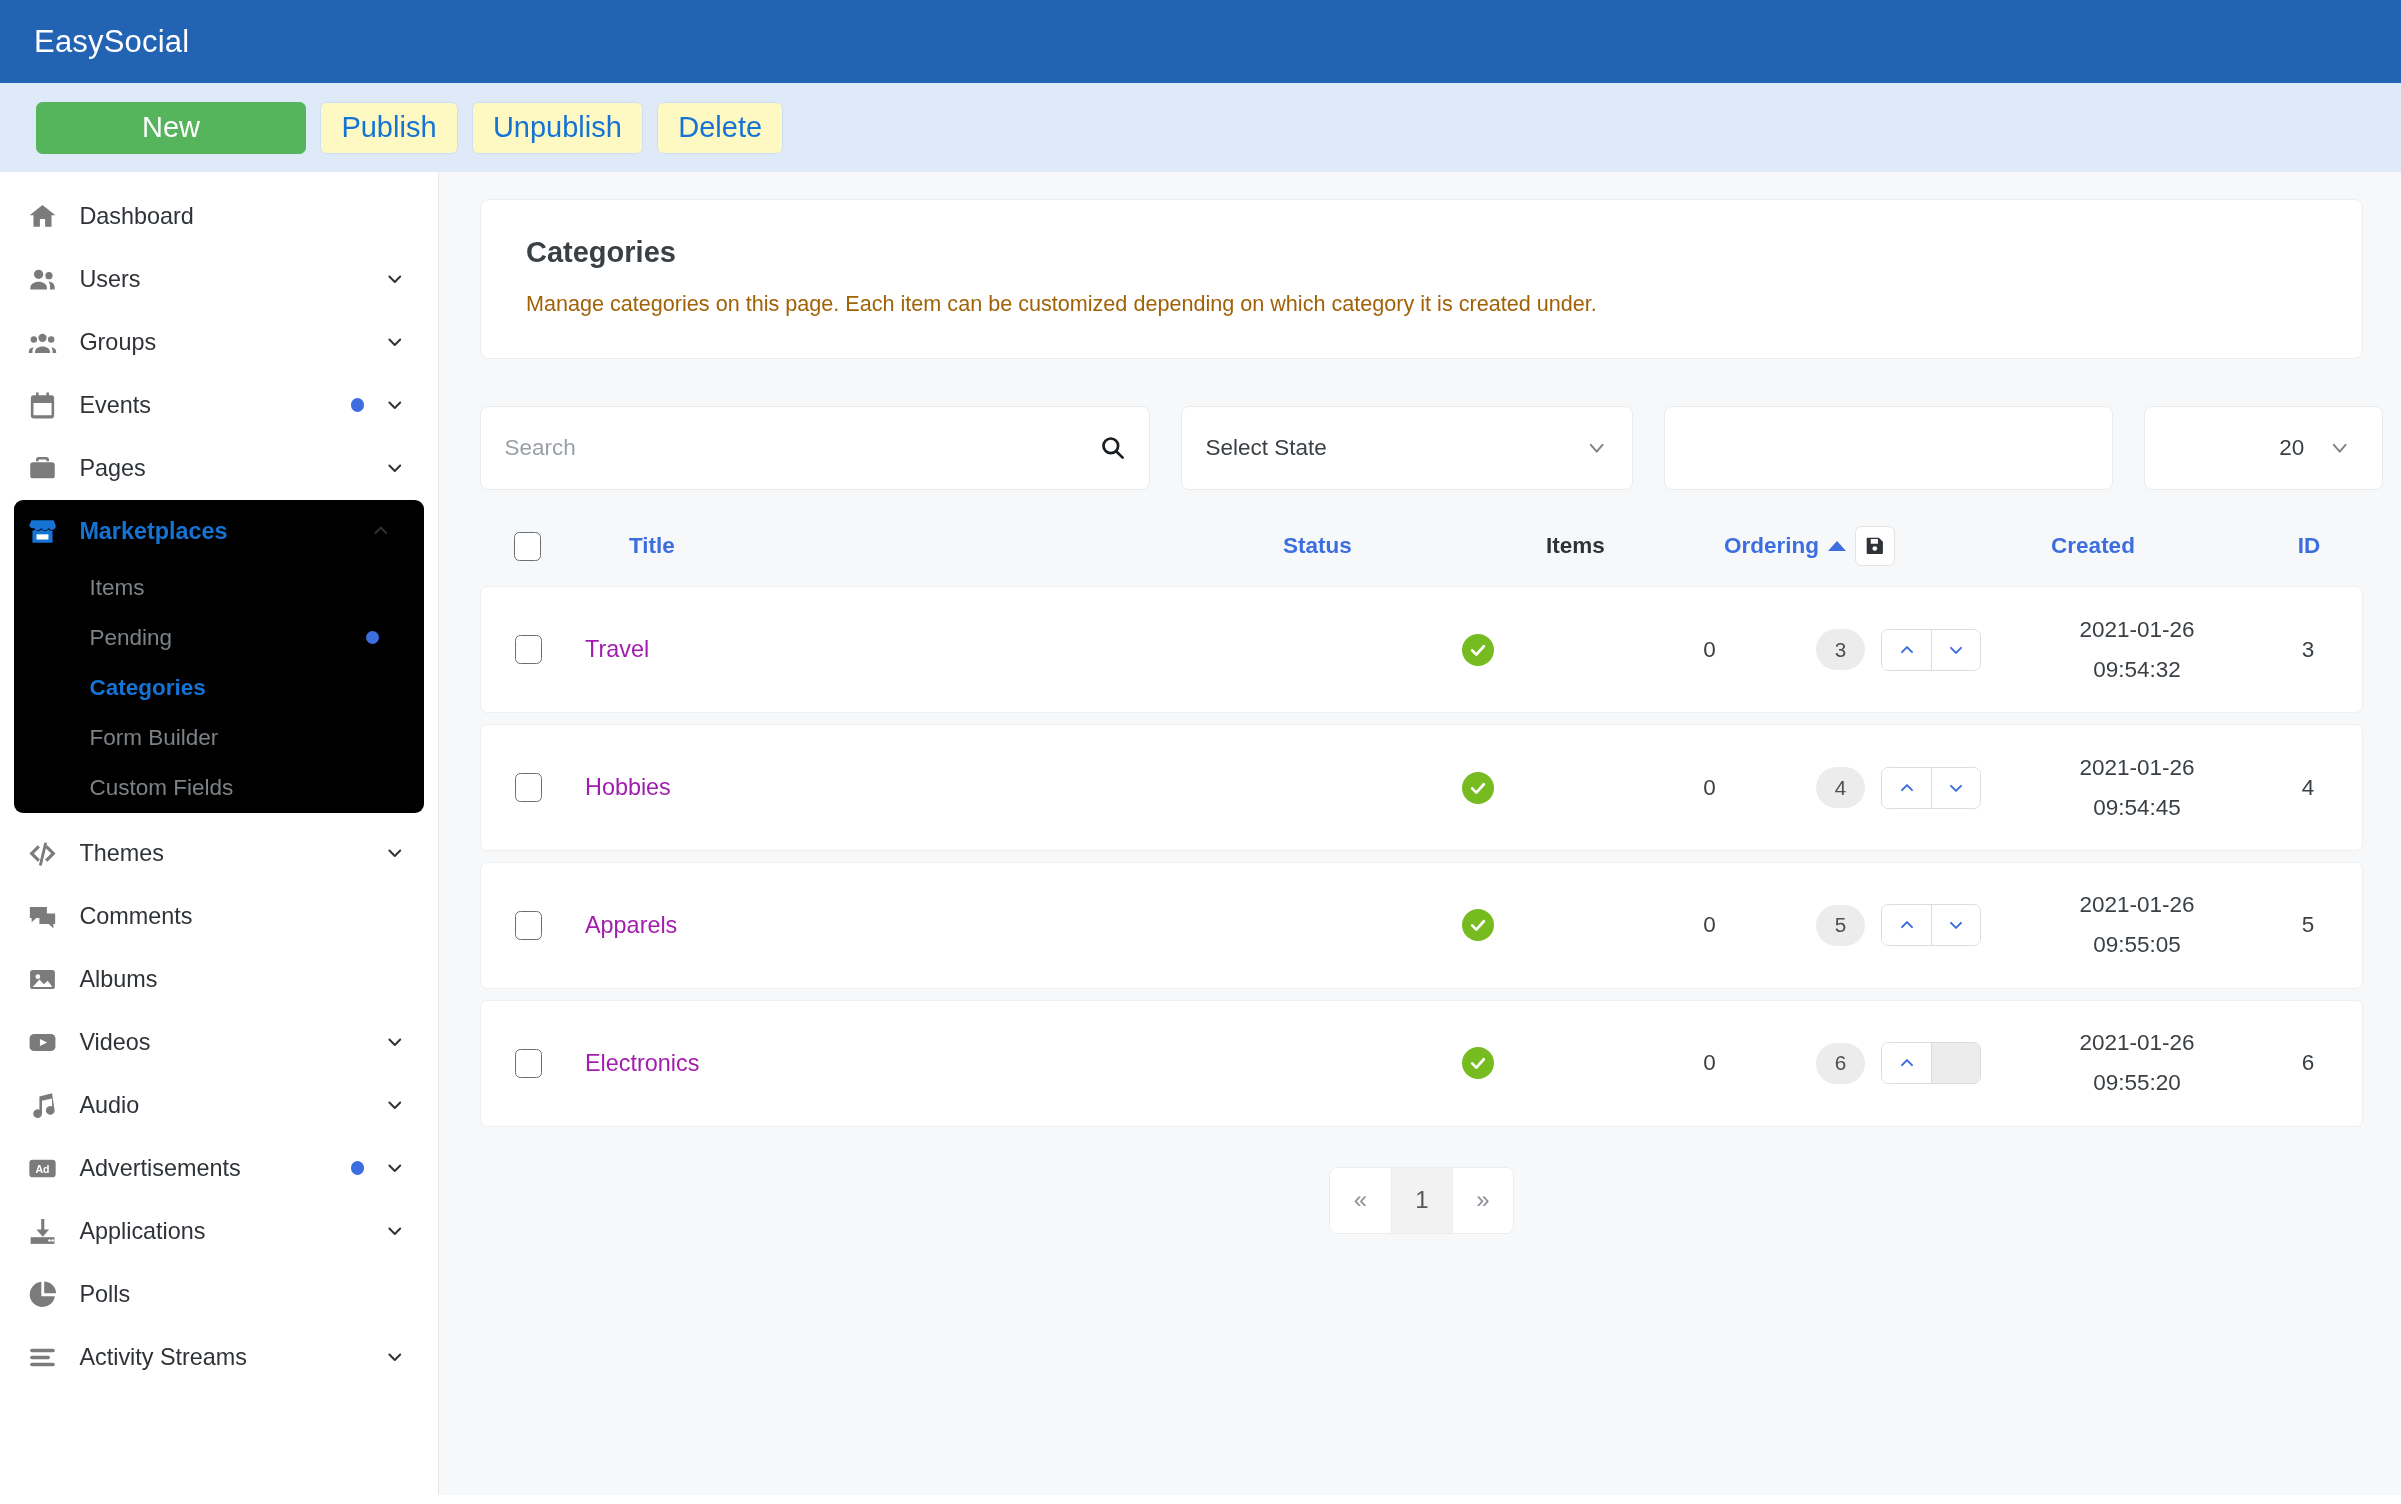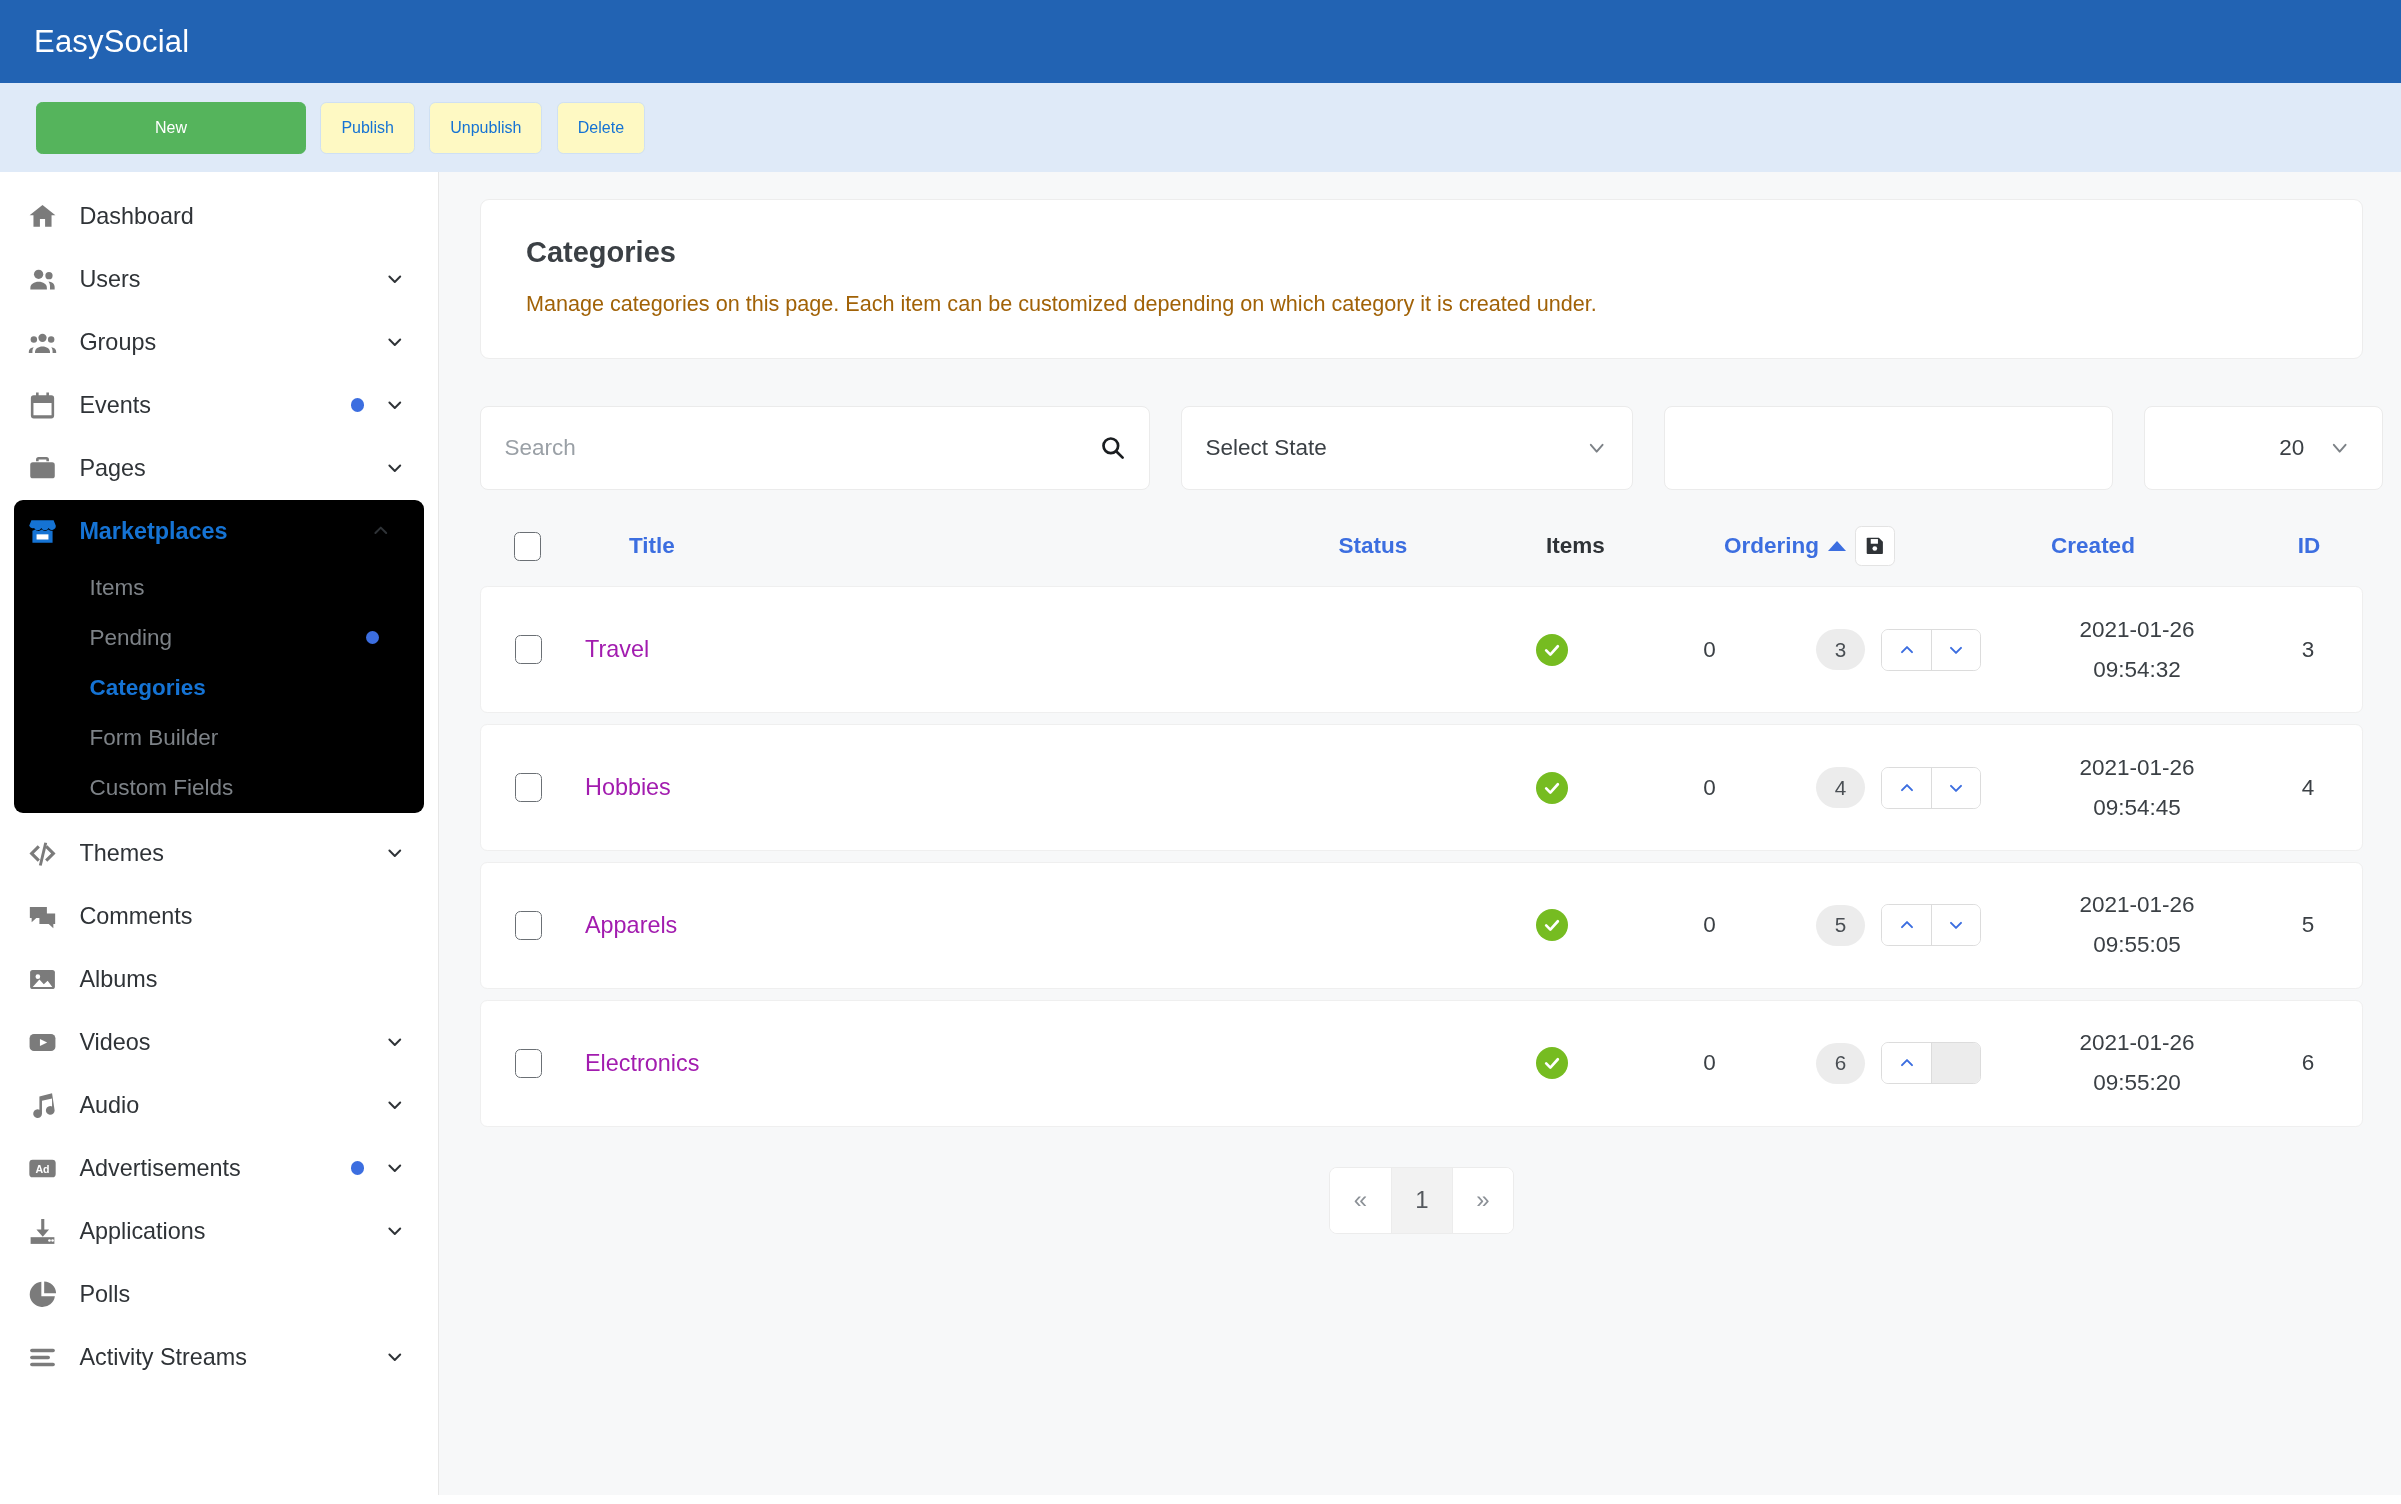--- a/index.html
+++ b/index.html
@@ -28,21 +28,21 @@
   .toolbar {
     height: 89px;
     background: #dfeaf8;
     display: flex;
     align-items: center;
     padding-left: 36px;
     gap: 14.4px;
   }
   .btn {
     font-family: "Liberation Sans", sans-serif;
-    font-size: 16px;
+    font-size: 29px;
     border-radius: 6.3px;
     cursor: pointer;
     display: inline-flex;
     align-items: center;
     justify-content: center;
   }
   .btn-new {
     background: #55b45c;
     color: #ffffff;
     border: 0.9px solid #55b45c;
@@ -187,21 +187,21 @@
     background: #ffffff;
     border: 0.9px solid #efefef;
     border-radius: 7.2px;
     margin-bottom: 10.8px;
     height: 127px;
     display: flex;
     align-items: center;
   }
   .c-check  { flex: 0 0 104px; display:flex; align-items:center; justify-content:flex-end; padding-right:43px; }
   .c-title  { flex: 1 1 auto; }
-  .c-status { flex: 0 0 180px; display:flex; align-items:center; justify-content:center; }
+  .c-status { flex: 0 0 180px; display:flex; align-items:center; justify-content:flex-start; }
   .c-items  { flex: 0 0 135px; text-align:center; }
   .c-order  { flex: 0 0 243px; display:flex; align-items:center; justify-content:center; gap: 16px; }
   .c-created{ flex: 0 0 234px; text-align:center; }
   .c-id     { flex: 0 0 108px; text-align:center; }
 
   .th { font-size: 22.5px; color: #3c6ee0; font-weight: bold; cursor: pointer; }
   .th.plain { color: #2f3337; cursor: default; }
   .th-order-wrap { display:flex; align-items:center; justify-content:center; gap: 9px; }
   .sort-asc { width:0;height:0;border-left:9px solid transparent;border-right:9px solid transparent;border-bottom:10.8px solid #3c6ee0; }
   .save-btn {

